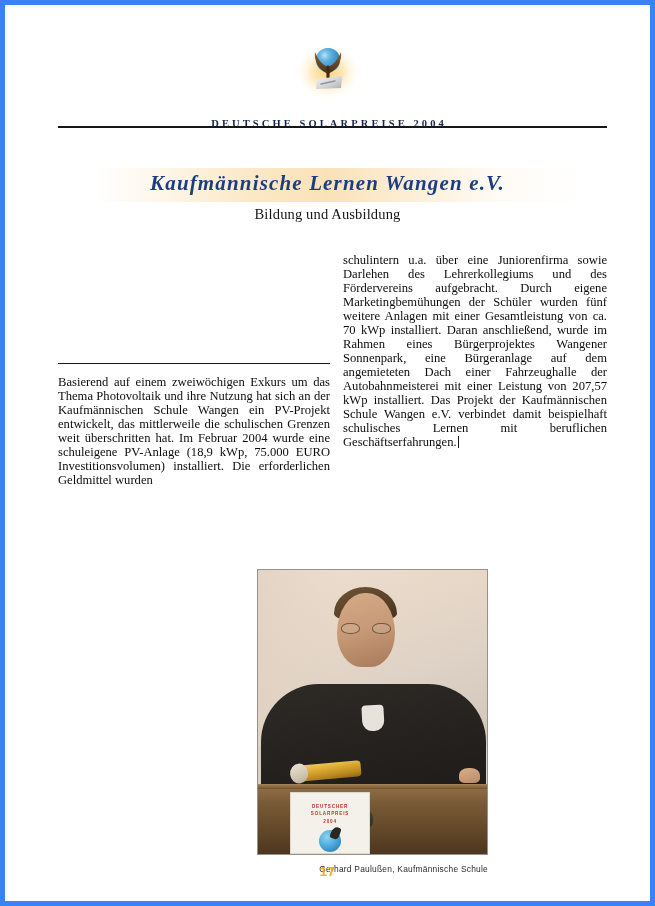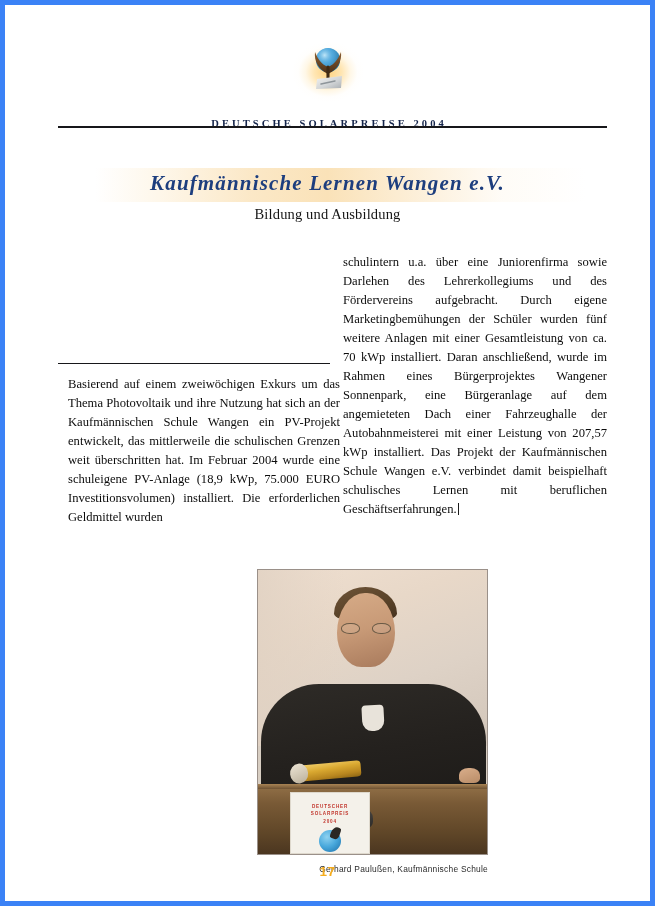--- a/index.html
+++ b/index.html
@@ -147,30 +147,30 @@
     left: 53px;
     top: 358px;
     width: 272px;
     height: 0;
     border-top: 1px solid #17171a;
   }
 
   .body-text {
     font-family: "Liberation Serif", "DejaVu Serif", serif;
     font-size: 12.6px;
-    line-height: 19px;
+    line-height: 14px;
     color: #0c0c0c;
     text-align: justify;
     text-justify: inter-word;
     hyphens: manual;
     margin: 0;
   }
   .col-left .body-text {
     position: absolute;
-    left: 10px;
+    left: 0;
     top: 122px;
     width: 272px;
   }
   .col-right .body-text {
     width: 264px;
   }
 
   .caret {
     display: inline-block;
     width: 1px;

